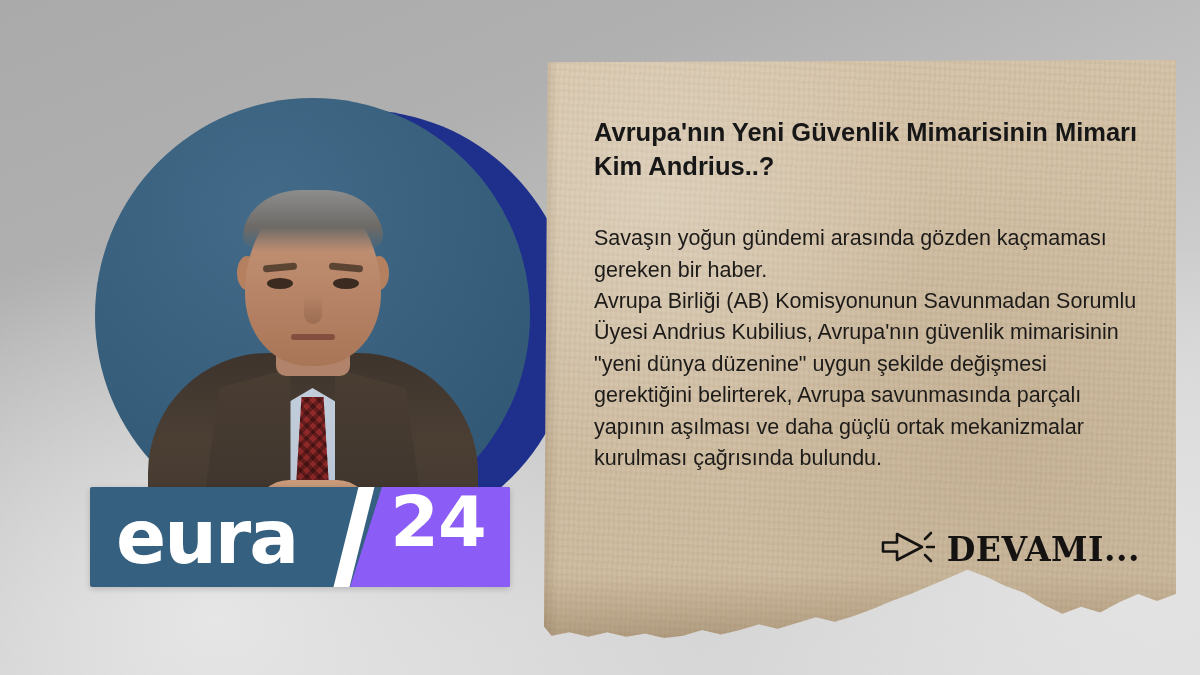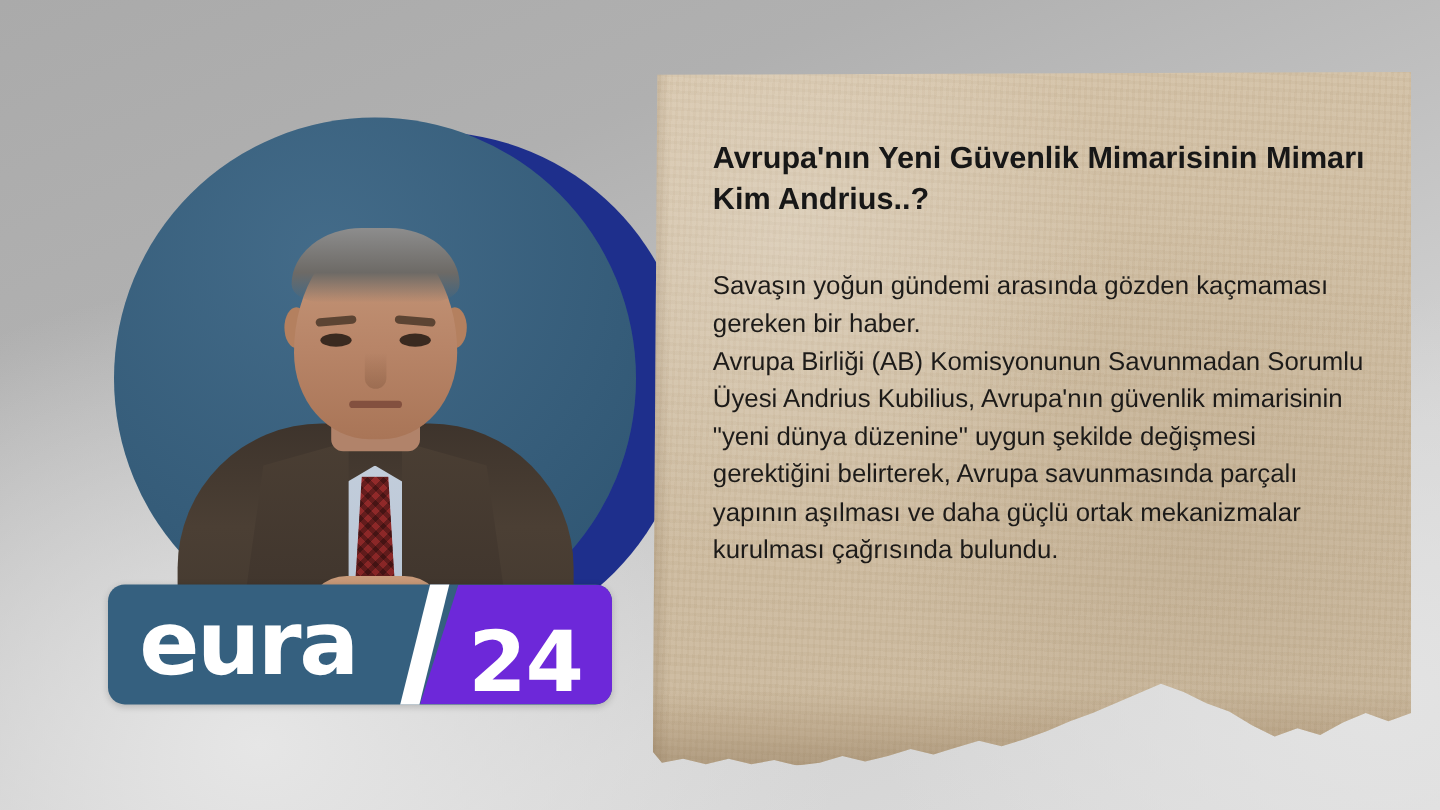--- a/index.html
+++ b/index.html
@@ -207,21 +207,21 @@
   .p-cuff-l { left: 50%; margin-left: -104px; transform: rotate(14deg); }
   .p-cuff-r { left: 50%; margin-left: 60px;  transform: rotate(-14deg); }
 
   
   .logo {
     position: absolute;
     left: 90px;
     top: 487px;
     width: 420px;
     height: 100px;
-    border-radius: 14px;
+    border-radius: 2px;
     overflow: hidden;
     background: #35607f;
     box-shadow: 0 2px 6px rgba(0,0,0,.18);
     display: flex;
     align-items: center;
   }
   .logo-word {
     color: #ffffff;
     font-size: 74px;
     font-weight: 700;
@@ -229,24 +229,24 @@
     line-height: 1;
     padding-left: 26px;
     font-family: "DejaVu Sans", sans-serif;
   }
   .logo-red {
     position: absolute;
     right: 0;
     top: 0;
     bottom: 0;
     width: 160px;
-    background: #6d28d9;
+    background: #8b5cf6;
     clip-path: polygon(20% 0%, 100% 0%, 100% 100%, 0% 100%);
     display: flex;
-    align-items: flex-end;
+    align-items: flex-start;
     justify-content: center;
   }
   .logo-slash {
     position: absolute;
     right: 148px;
     top: -6px;
     bottom: -6px;
     width: 16px;
     background: #ffffff;
     transform: skewX(-14deg);
@@ -403,17 +403,28 @@
     <div class="paper-inner">
 
       <h2 class="subhead">Avrupa'nın Yeni Güvenlik Mimarisinin Mimarı Kim Andrius..?</h2>
 
       <div class="body-copy">
         <p>Savaşın yoğun gündemi arasında gözden kaçmaması gereken bir haber.</p>
         <p>Avrupa Birliği (AB) Komisyonunun Savunmadan Sorumlu Üyesi Andrius Kubilius, Avrupa'nın güvenlik mimarisinin "yeni dünya düzenine" uygun şekilde değişmesi gerektiğini belirterek, Avrupa savunmasında parçalı yapının aşılması ve daha güçlü ortak mekanizmalar kurulması çağrısında bulundu.</p>
       </div>
     </div>
 
+    <div class="devami">
+      <span class="devami-icon">
+        <svg width="54" height="34" viewBox="0 0 54 34" fill="none" aria-hidden="true">
+          <path d="M2 12.5 H16 V4 L41 17 L16 30 V21.5 H2 Z" stroke="#151311" stroke-width="2.6" stroke-linejoin="round" fill="none"></path>
+          <path d="M44 9 L50 3" stroke="#151311" stroke-width="2.6" stroke-linecap="round"></path>
+          <path d="M46 17 L53.5 17" stroke="#151311" stroke-width="2.6" stroke-linecap="round"></path>
+          <path d="M44 25 L50 31" stroke="#151311" stroke-width="2.6" stroke-linecap="round"></path>
+        </svg>
+      </span>
+      <span class="devami-text">DEVAMI...</span>
+    </div>
 
     <div class="paper-edge-shadow"></div>
   </div>
 
 </div>
 
 </body></html>

